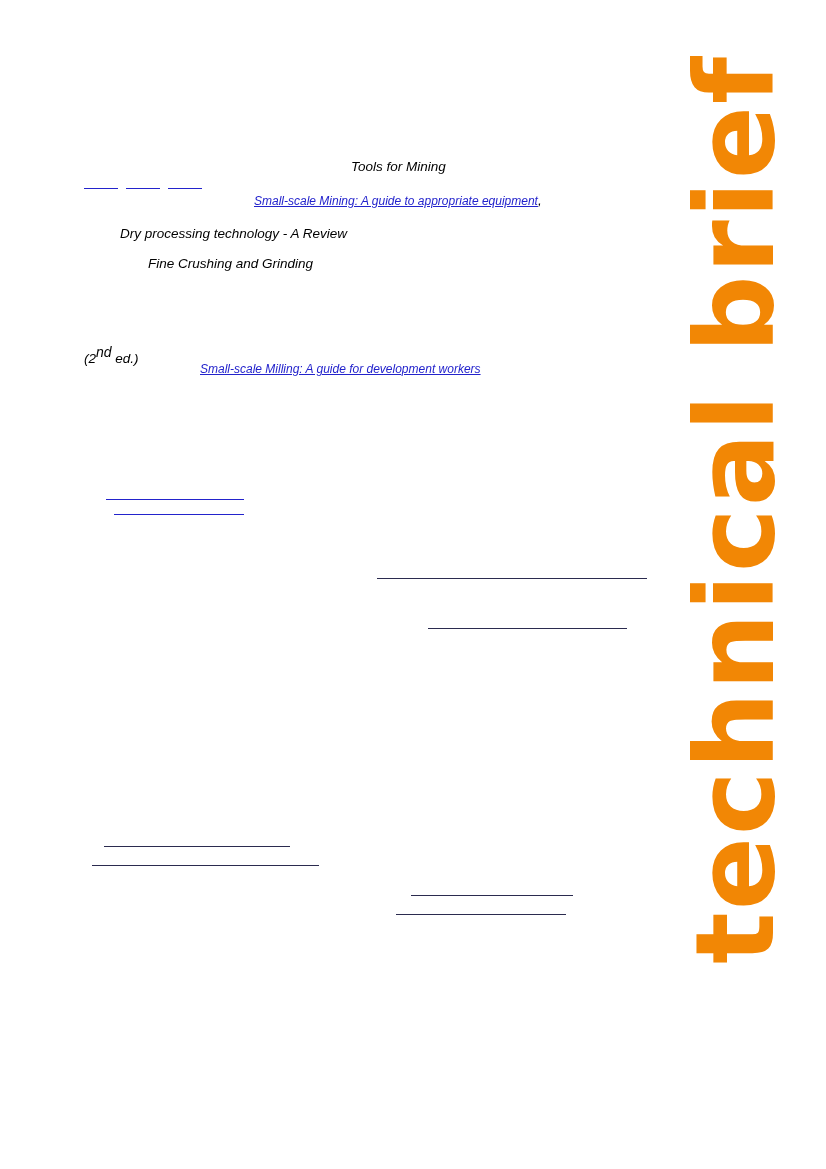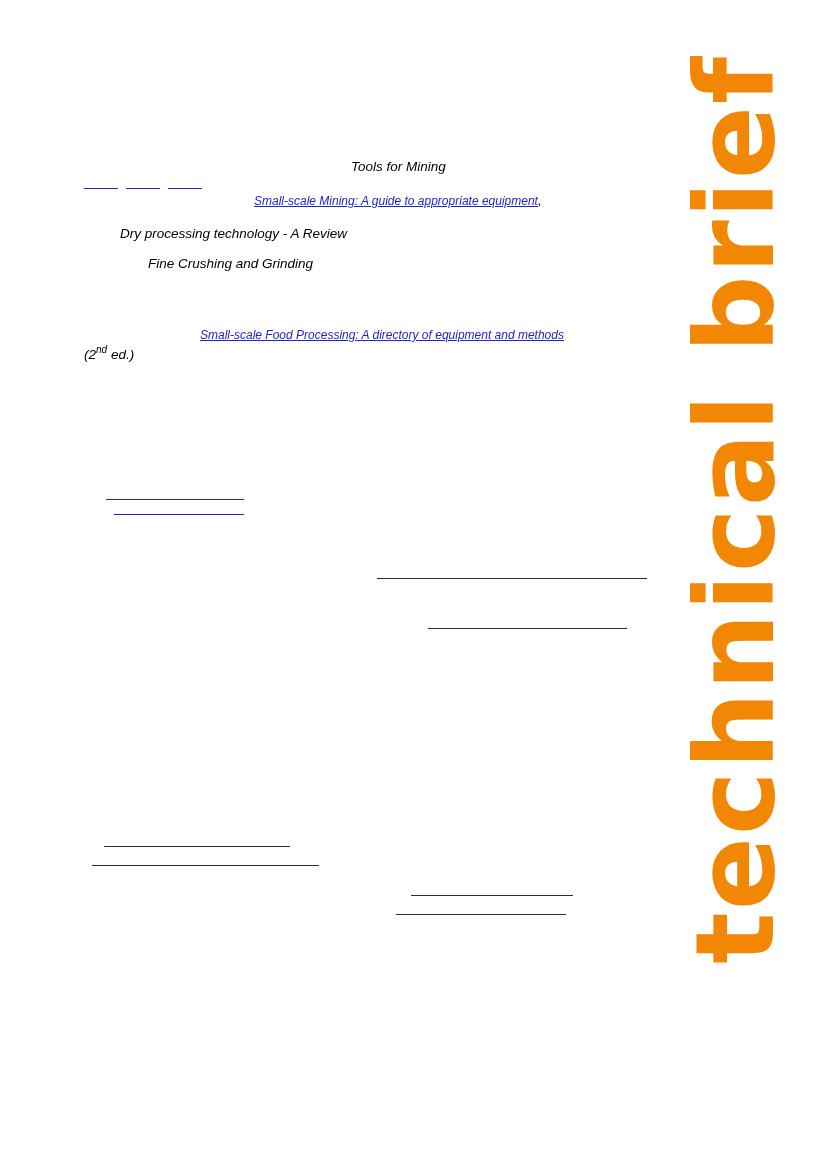--- a/index.html
+++ b/index.html
@@ -66,21 +66,21 @@
     font-style: italic;
     font-size: 12px;
     font-family: "Liberation Sans", sans-serif;
     white-space: nowrap;
   }
   .plain-tail {
     color: #000000;
     font-style: italic;
   }
   sup {
-    font-size: 10px;
+    font-size: 14px;
     vertical-align: super;
   }
 
   
   .rule {
     position: absolute;
     height: 0;
     border-top: 1px solid #2323CC;
   }
   .rule-dark {
@@ -106,28 +106,28 @@
 
     <div class="line" style="left:84px; top:226px;margin-left:36px;">
       <span>Dry processing technology - A Review</span>
     </div>
 
     <div class="line" style="left:148px; top:256px;">
       <span>Fine Crushing and Grinding</span>
     </div>
 
 
-    <div class="line" style="left:200px; top:327px;">
-      <a class="link" href="#">Small-scale Food Processing: A directory of equipment and methods</a>
-    </div>
 
     <div class="line" style="left:84px; top:344px;">
       <span>(2</span><sup>nd</sup><span> ed.)</span>
     </div>
 
+    <div class="line" style="left:200px; top:361px;">
+      <a class="link" href="#">Small-scale Milling: A guide for development workers</a>
+    </div>
 
     <div class="rule" style="left:84px;  top:188px; width:34px;"></div>
     <div class="rule" style="left:126px; top:188px; width:34px;"></div>
     <div class="rule" style="left:168px; top:188px; width:34px;"></div>
     <div class="rule" style="left:106px; top:499px; width:138px;"></div>
     <div class="rule" style="left:114px; top:514px; width:130px;"></div>
 
     <div class="rule-dark" style="left:377px; top:578px; width:270px;"></div>
     <div class="rule-dark" style="left:428px; top:628px; width:199px;"></div>
     <div class="rule-dark" style="left:104px; top:846px; width:186px;"></div>

